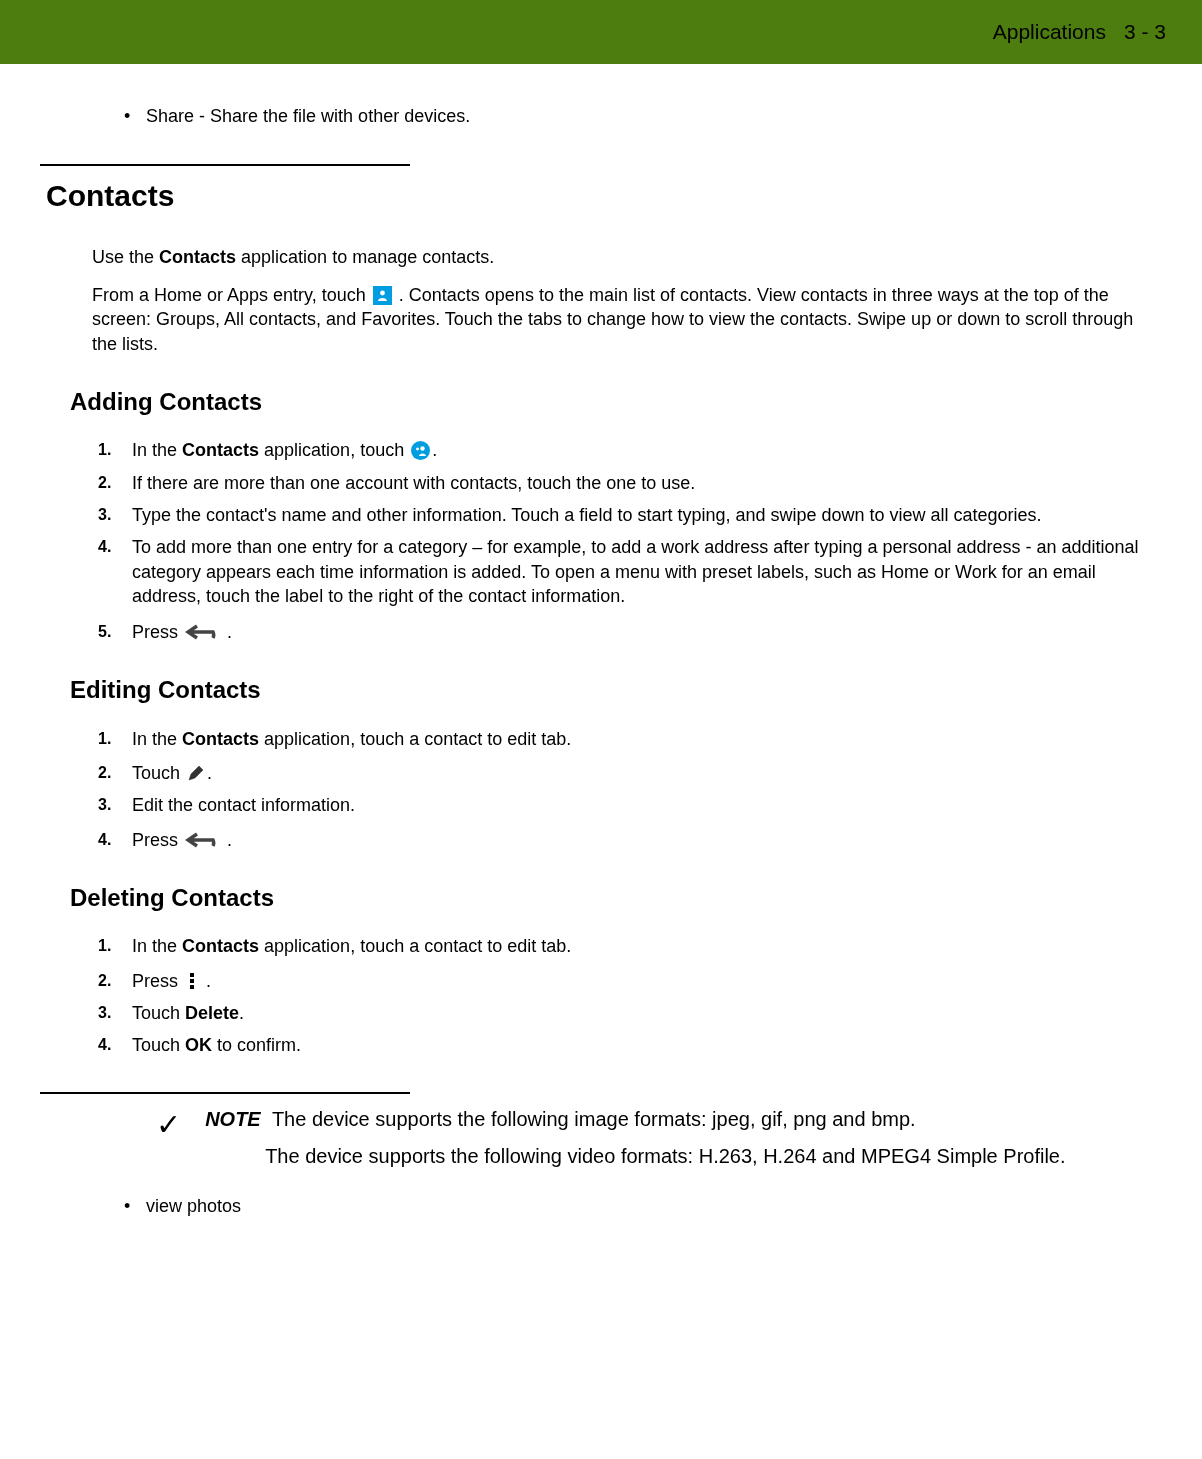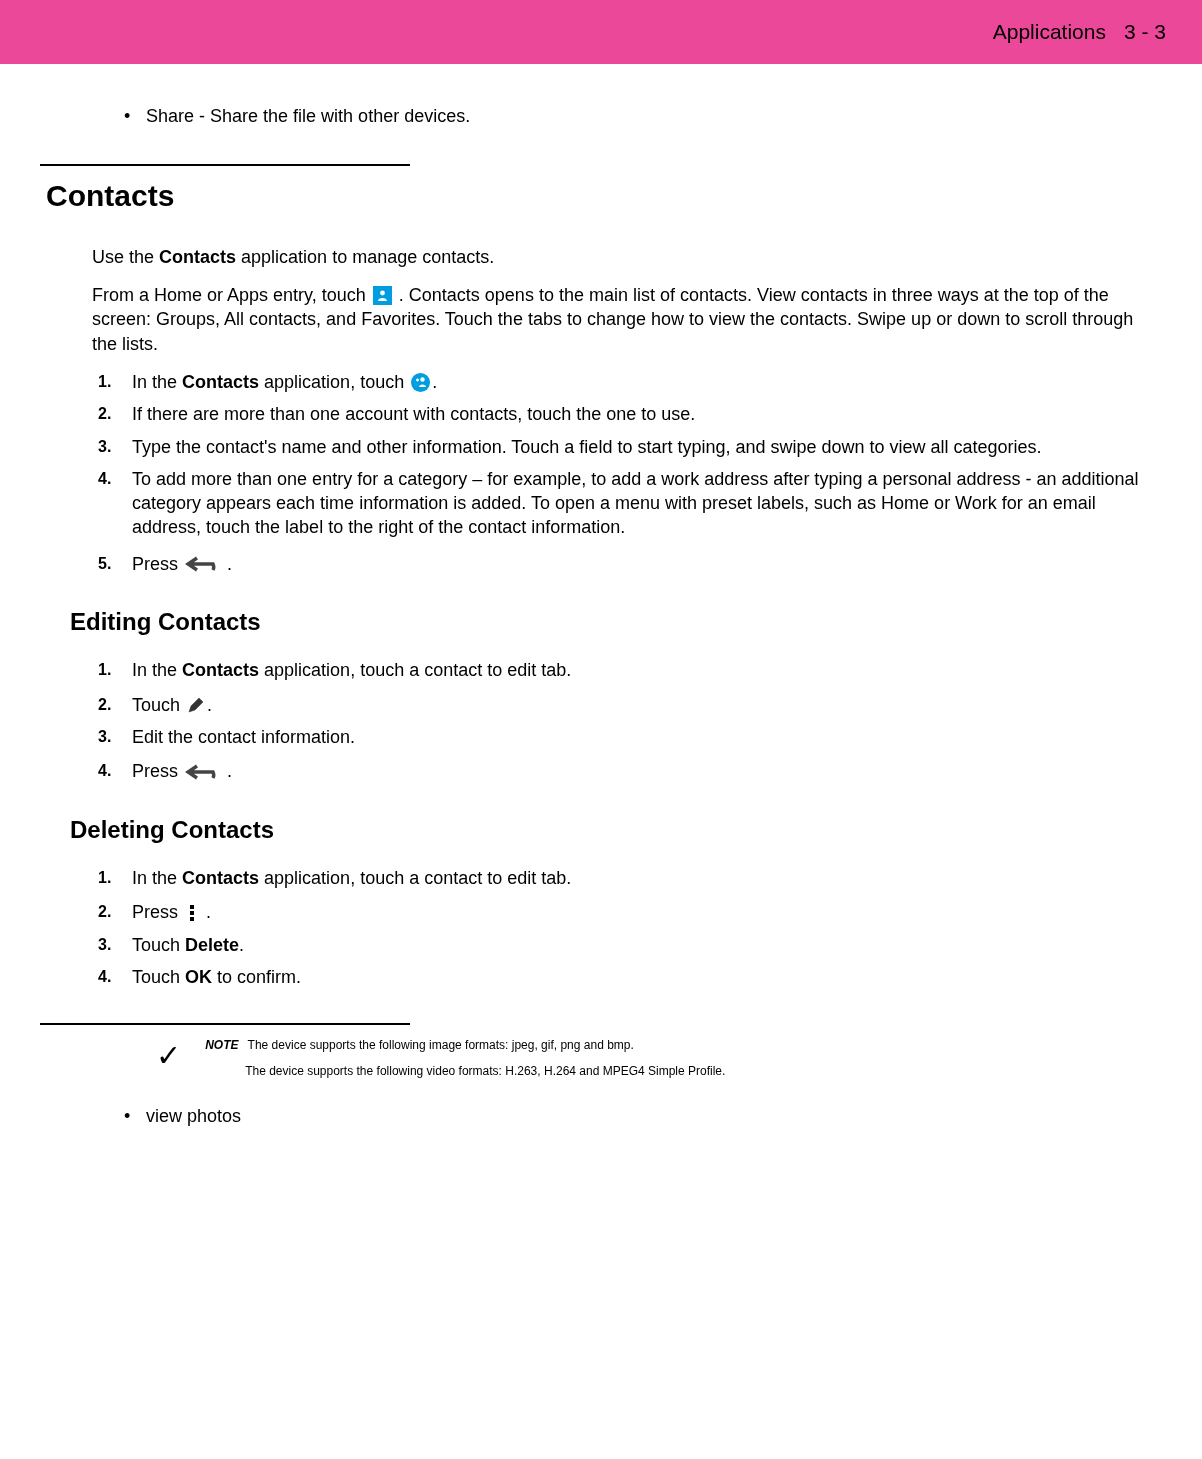--- a/index.html
+++ b/index.html
@@ -3,21 +3,21 @@
 <meta charset="utf-8">
 <style>
   * { box-sizing: border-box; margin: 0; padding: 0; }
   body {
     font-family: Arial, Helvetica, sans-serif;
     color: #000;
     background: #fff;
     width: 1202px;
   }
   .header-bar {
-    background: #ec4899;
+    background: #4d7c0f;
     height: 64px;
     display: flex;
     align-items: center;
     justify-content: flex-end;
     padding-right: 36px;
     font-size: 21px;
   }
   .header-bar .chap { margin-right: 18px; }
   .content {
     padding: 40px 46px 10px 46px;
@@ -133,29 +133,29 @@
     gap: 24px;
     margin: 12px 0 24px 110px;
     align-items: flex-start;
   }
   .note-check {
     font-size: 30px;
     color: #000;
     line-height: 1;
     padding-top: 4px;
   }
-  .note-body { font-size: 12px; }
+  .note-body { font-size: 20px; }
   .note-body .note-label {
     font-weight: bold;
     font-style: italic;
     margin-right: 6px;
   }
   .note-body .note-line2 {
     margin-top: 10px;
-    margin-left: 40px;
+    margin-left: 60px;
   }
 </style>
 </head>
 <body>
 
 <div class="header-bar">
   <span class="chap">Applications</span>
   <span>3 - 3</span>
 </div>
 
@@ -178,20 +178,21 @@
     <span>From a Home or Apps entry, touch </span>
     <span class="inline-icon icon-contacts-app">
       <svg width="13" height="13" viewBox="0 0 13 13">
           <circle cx="6.5" cy="4" r="2.4" fill="#fff"></circle>
           <path d="M2 12 C2 8 11 8 11 12 Z" fill="#fff"></path>
         </svg>
     </span>
     <span>. Contacts opens to the main list of contacts. View contacts in three ways at the top of the screen: Groups, All contacts, and Favorites. Touch the tabs to change how to view the contacts. Swipe up or down to scroll through the lists.</span>
   </p>
 
+  <h2 class="subsection">Adding Contacts</h2>
   <ol class="steps">
     <li>
       <span class="num">1.</span>
       <span class="step-body">
         <span>In the </span><strong>Contacts</strong><span> application, touch </span>
         <span class="inline-icon icon-add-contact">
           <svg width="14" height="14" viewBox="0 0 14 14">
               <circle cx="8.5" cy="4.5" r="2.2" fill="#fff"></circle>
               <path d="M5 12 C5 8.5 12 8.5 12 12 Z" fill="#fff"></path>
               <path d="M2 5 h3 M3.5 3.5 v3" stroke="#fff" stroke-width="1.3"></path>

